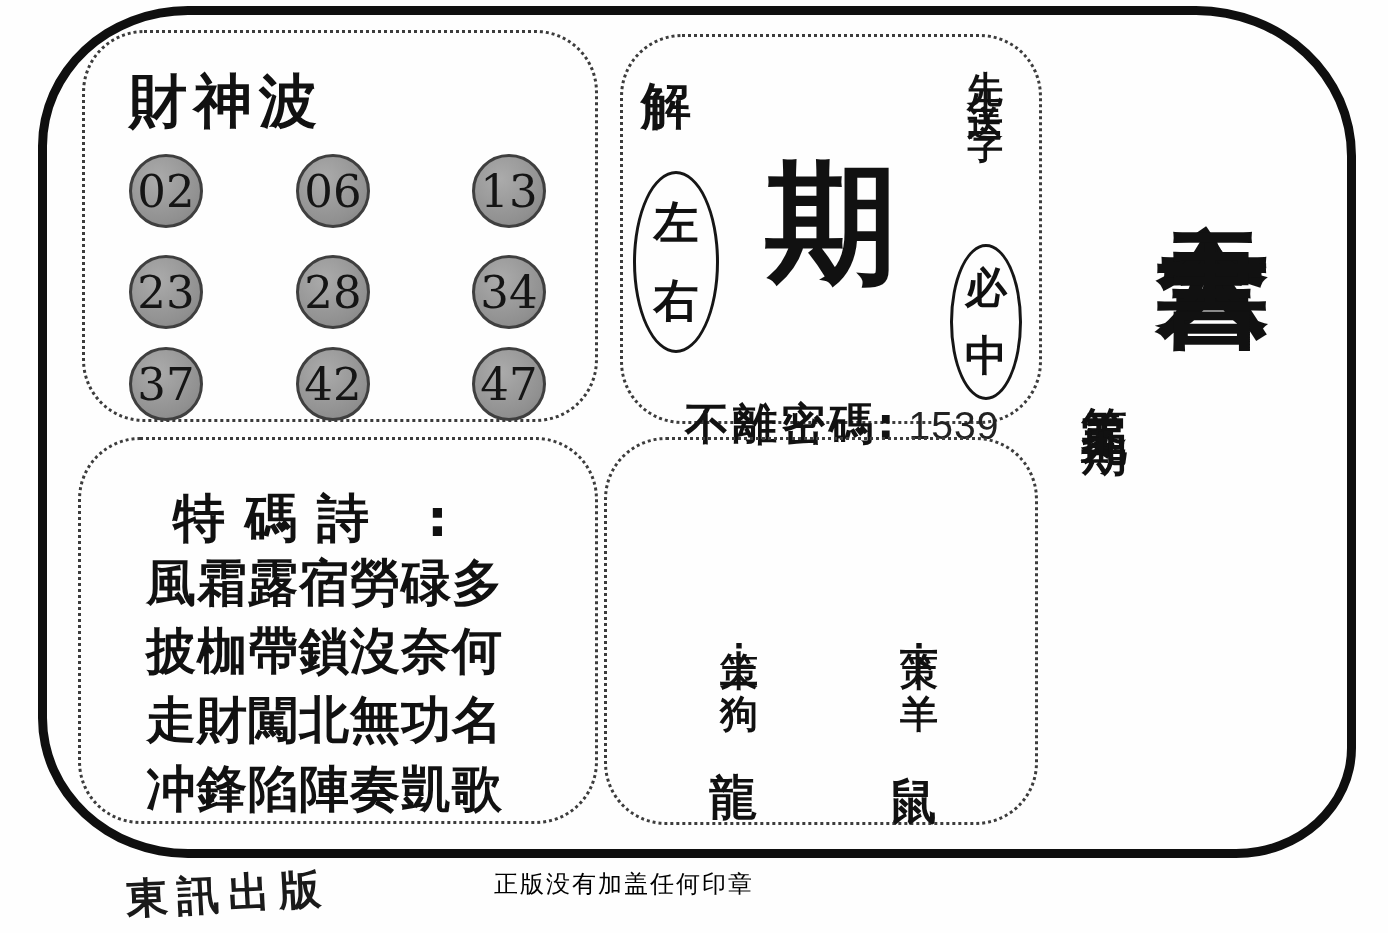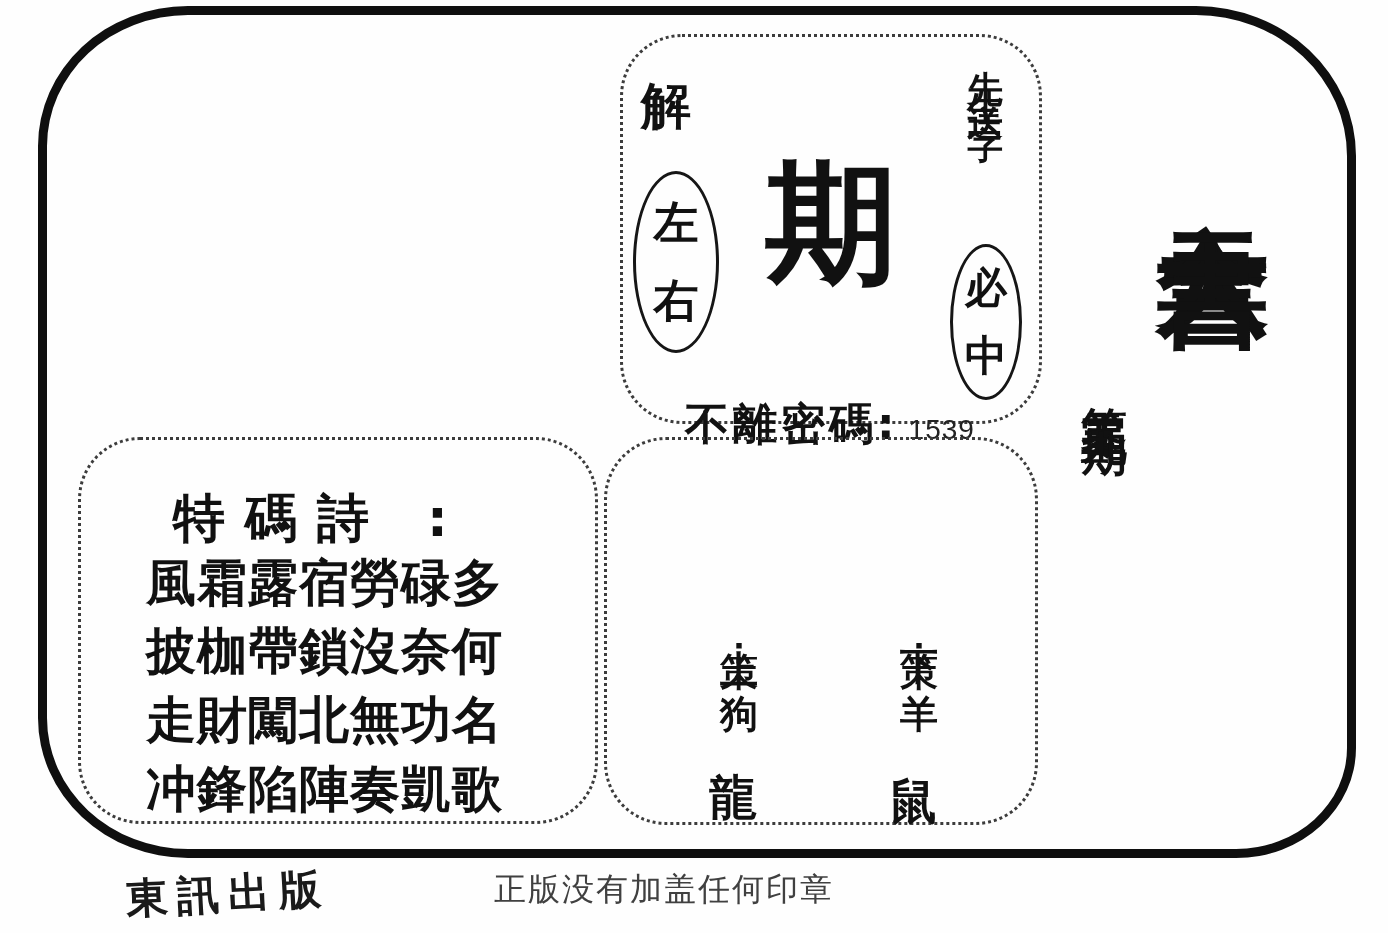--- a/index.html
+++ b/index.html
@@ -63,21 +63,21 @@
   .code-row{
     position:absolute;left:62px;top:318px;display:flex;align-items:baseline;gap:10px;
     white-space:nowrap;
   }
   .code-label{
     font-size:44px;font-weight:900;font-family:"DejaVu Sans",sans-serif;
     letter-spacing:4px;
     margin-top:40px;
   }
   .code-value{
-    font-size:28px;font-weight:400;font-family:"Liberation Sans",sans-serif;
+    font-size:39px;font-weight:400;font-family:"Liberation Sans",sans-serif;
     letter-spacing:1px;color:#222;
   }
 
   
   .poem-title{
     position:absolute;left:92px;top:44px;font-size:52px;font-weight:900;
     font-family:"DejaVu Sans",sans-serif;letter-spacing:20px;white-space:nowrap;
   }
   .poem-line{
     position:absolute;left:65px;font-size:50px;font-weight:600;
@@ -113,39 +113,51 @@
     font-size:112px;font-weight:600;letter-spacing:6px;line-height:1.05;
     font-family:"DejaVu Serif",serif;
   }
 
   
   .footer-publisher{
     position:absolute;left:126px;top:866px;font-size:42px;font-weight:600;
     letter-spacing:9px;transform:rotate(-3deg);color:#1a1a1a;white-space:nowrap;
   }
   .footer-note{
-    position:absolute;left:494px;top:868px;font-size:32px;font-weight:500;
-    letter-spacing:2px;color:#404040;white-space:nowrap;
+    position:absolute;left:494px;top:868px;font-size:24px;font-weight:500;
+    letter-spacing:2px;color:#000000;white-space:nowrap;
   }
 
   
   .watermark{
     position:absolute;left:14px;top:804px;z-index:40;
     font-family:"Liberation Sans","DejaVu Sans",sans-serif;
     font-size:99px;font-weight:800;letter-spacing:2px;line-height:1;
     color:#e24b37;mix-blend-mode:multiply;white-space:nowrap;
   }
 </style>
 </head>
 <body>
 
 <div class="canvas">
 
   <div class="outer-border"></div>
 
+  <div class="dotted-box box-a">
+    <div class="box-a-title">財神波</div>
+    <div class="num-circle c-r1 c-c1">02</div>
+    <div class="num-circle c-r1 c-c2">06</div>
+    <div class="num-circle c-r1 c-c3">13</div>
+    <div class="num-circle c-r2 c-c1">23</div>
+    <div class="num-circle c-r2 c-c2">28</div>
+    <div class="num-circle c-r2 c-c3">34</div>
+    <div class="num-circle c-r3 c-c1">37</div>
+    <div class="num-circle c-r3 c-c2">42</div>
+    <div class="num-circle c-r3 c-c3">47</div>
+  </div>
 
   <div class="dotted-box box-b">
     <div class="jie-label">解</div>
     <div class="oval oval-lr">
       <span>左</span>
       <span>右</span>
     </div>
     <div class="period-char">期</div>
     <div class="gift-phrase">先生送字</div>
     <div class="oval oval-bz">

